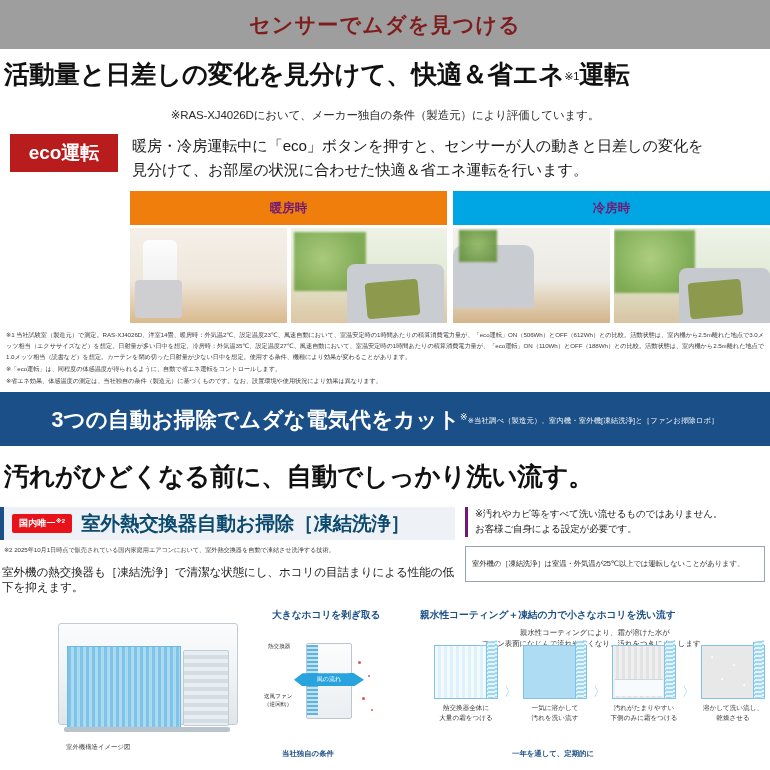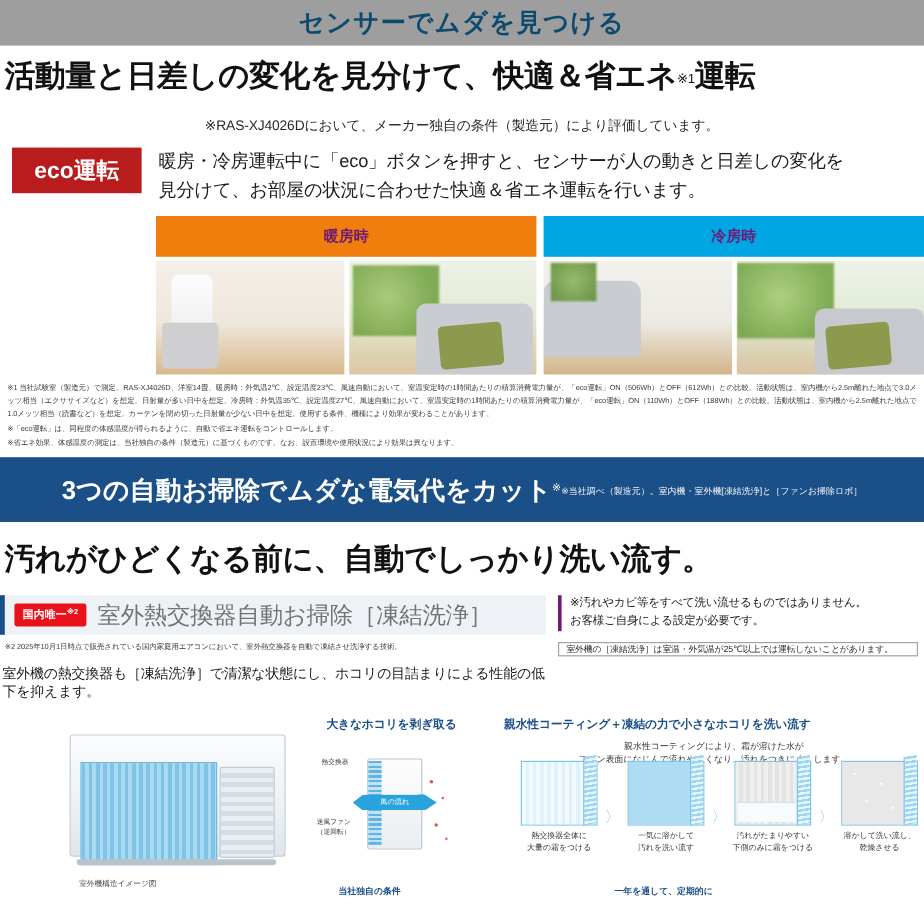--- a/index.html
+++ b/index.html
@@ -7,21 +7,21 @@
     width:770px;height:770px;overflow:hidden;
     background:#ffffff;
     font-family:"Liberation Sans","DejaVu Sans",sans-serif;
     color:#231f20;
     -webkit-font-smoothing:antialiased;
   }
   .page{position:relative;width:770px;height:770px;}
 
   
   .grey-banner{
-    height:38px;background:#9e9e9e;color:#0c4a6e;
+    height:49px;background:#9e9e9e;color:#7f1d1d;
     display:flex;align-items:center;justify-content:center;
     font-size:21px;font-weight:700;letter-spacing:.06em;
   }
 
   
   .headline{
     margin:8px 0 16px 4px;
     font-size:25.5px;font-weight:700;letter-spacing:-.01em;
     color:#111;white-space:nowrap;
   }
@@ -109,33 +109,33 @@
   .feat-bar{
     height:33px;background:#eef2f7;border-left:4px solid #1b4f87;
     display:flex;align-items:center;padding-left:8px;
   }
   .badge{
     background:#e8121a;color:#fff;font-size:9px;font-weight:700;
     padding:3px 7px;border-radius:2px;letter-spacing:.02em;white-space:nowrap;
   }
   .badge .sup{font-size:6px;vertical-align:3px;}
   .feat-title{
-    margin-left:9px;font-size:19.5px;font-weight:400;color:#737373;
+    margin-left:9px;font-size:19.5px;font-weight:700;color:#0c4a6e;
     letter-spacing:-.01em;white-space:nowrap;
   }
   .feat-note{font-size:6.2px;color:#3a3a3a;margin:6px 0 0 4px;letter-spacing:-.01em;}
   .feat-lead{font-size:11.6px;color:#1b1b1b;margin:10px 0 0 2px;letter-spacing:-.01em;}
 
   .feature-right{width:300px;margin-left:10px;}
   .right-notes{
     border-left:3px solid #701a75;padding-left:7px;
     font-size:9.6px;line-height:1.52;color:#1b1b1b;letter-spacing:-.02em;
   }
   .right-box{
-    margin-top:9px;border:1px solid #9aa4ad;padding:0 6px;
+    margin-top:9px;border:1px solid #9aa4ad;padding:12px 6px;
     font-size:7.4px;color:#2a2a2a;letter-spacing:-.02em;
   }
 
   
   .diagram{position:relative;margin-top:6px;height:198px;background:#ffffff;}
   .outdoor{
     position:absolute;left:58px;top:8px;width:190px;height:128px;
   }
   .ou-body{
     position:absolute;left:0;top:14px;width:178px;height:100px;

